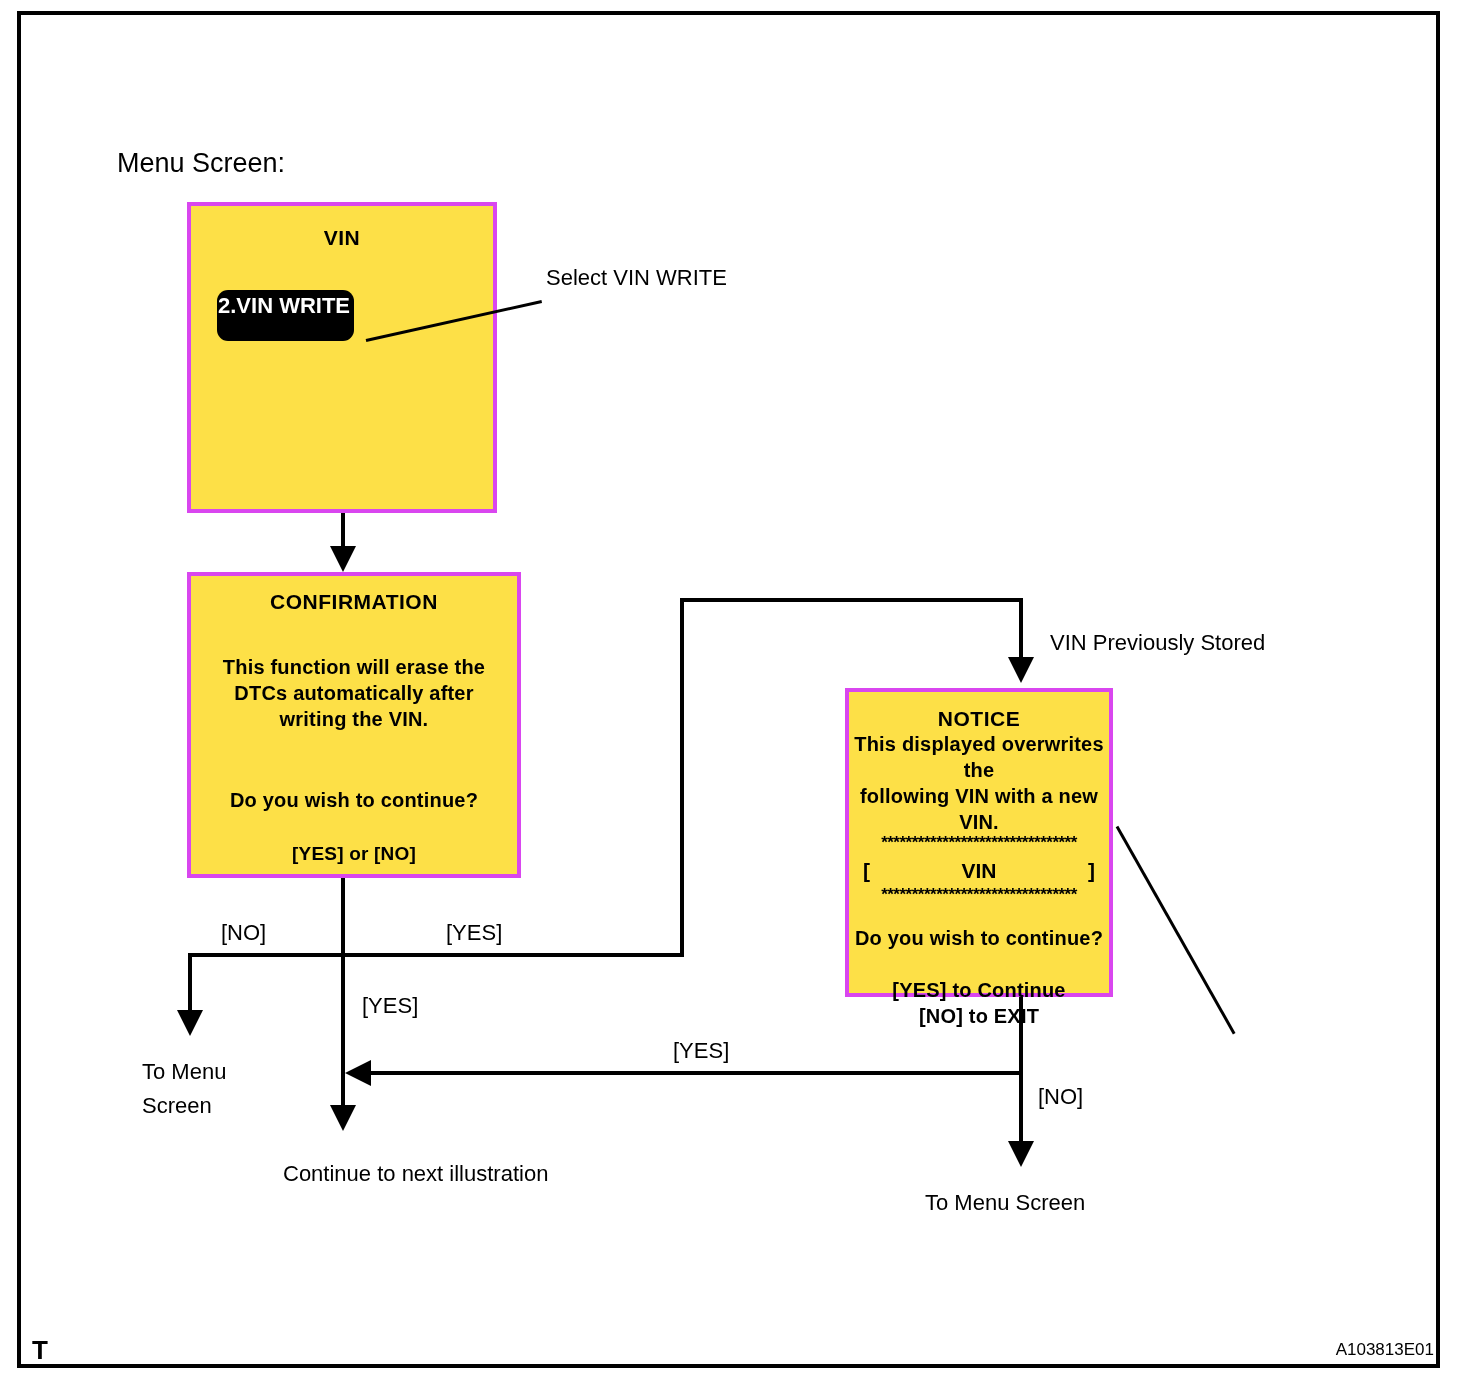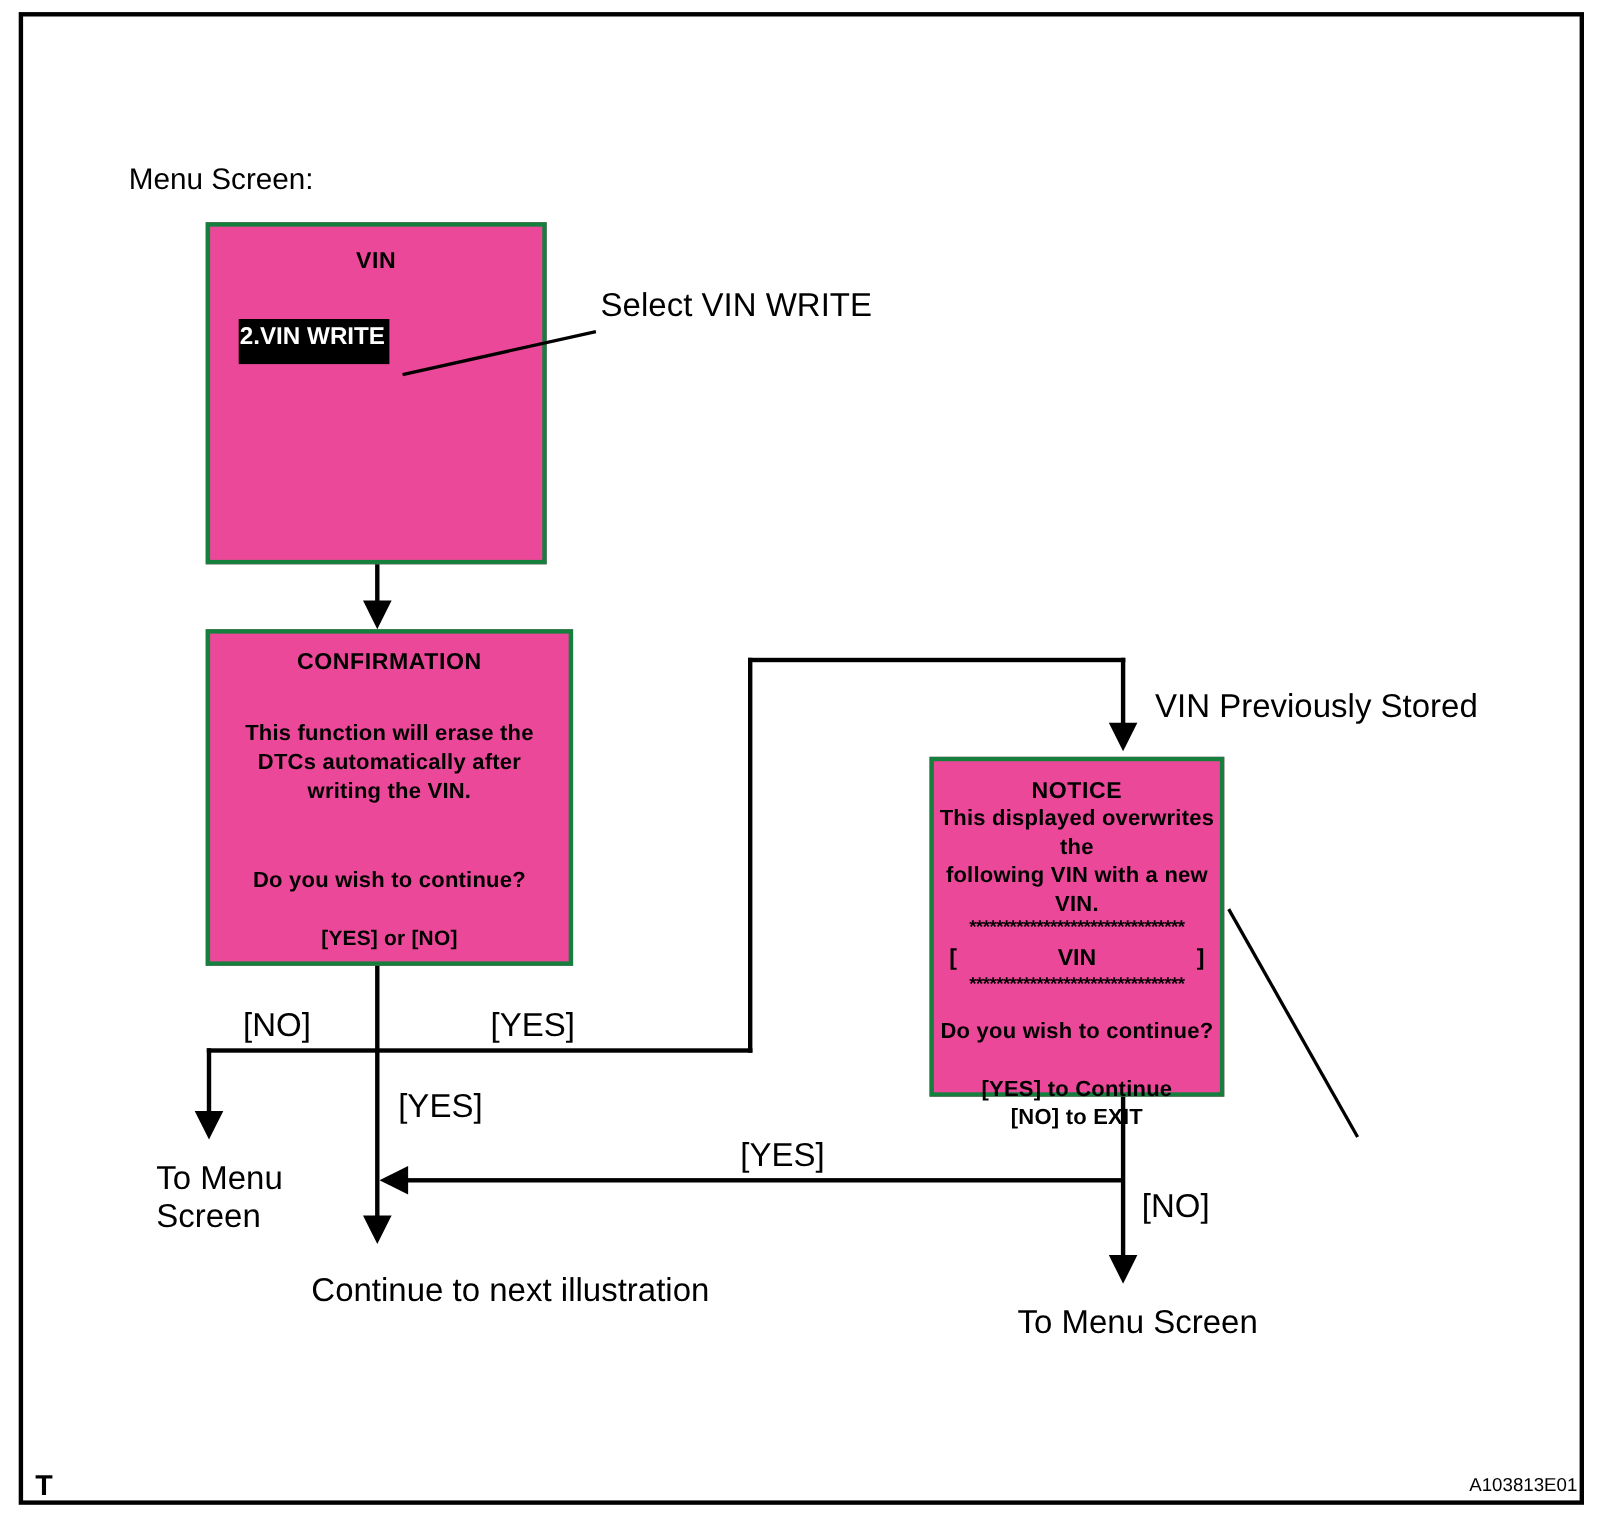--- a/index.html
+++ b/index.html
@@ -25,31 +25,31 @@
     top: 11px;
     width: 1423px;
     height: 1357px;
     border: 4px solid #000000;
     box-sizing: border-box;
   }
 
   .lbl {
     position: absolute;
     font-family: "Liberation Sans", sans-serif;
-    font-size: 30px;
+    font-size: 22px;
     line-height: 34px;
     color: #000;
     white-space: pre;
   }
 
   
   .screen-box {
     position: absolute;
-    border: 4px solid #15803d;
-    background: #ec4899;
+    border: 4px solid #d946ef;
+    background: #fde047;
     box-sizing: border-box;
     font-family: "Liberation Sans", sans-serif;
     font-weight: bold;
   }
   .screen-title {
     text-align: center;
     font-size: 21px;
     font-weight: bold;
     letter-spacing: 0.5px;
   }
@@ -76,21 +76,22 @@
     font-size: 22px;
     font-weight: bold;
     letter-spacing: 0px;
     line-height: 30px;
     display: block;
   }
   .menu-item.selected {
     background: #000000;
     color: #ffffff;
     display: inline-block;
-    padding: 1px 4px 10px 1px;
+    padding: 1px 4px 20px 1px;
+    border-radius: 11px;
   }
 
   
   #confirm-box {
     left: 187px;
     top: 572px;
     width: 334px;
     height: 306px;
   }
   #confirm-box .screen-title { margin-top: 14px; }

